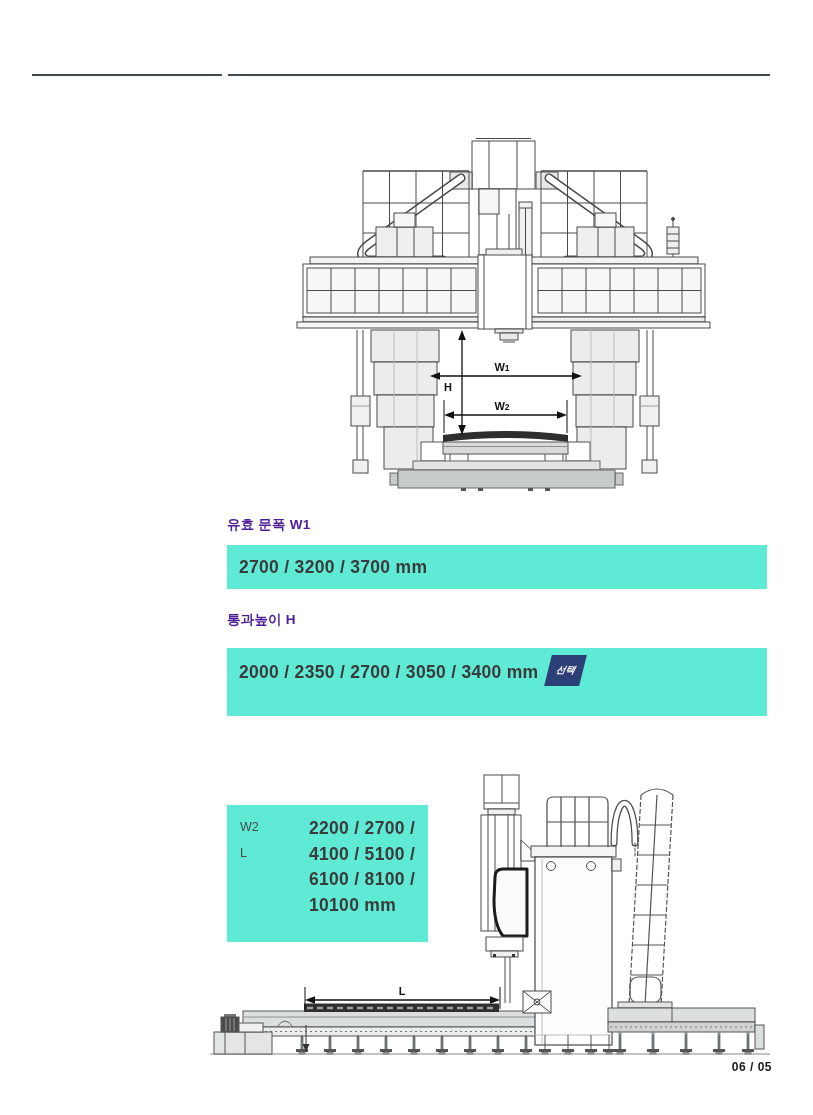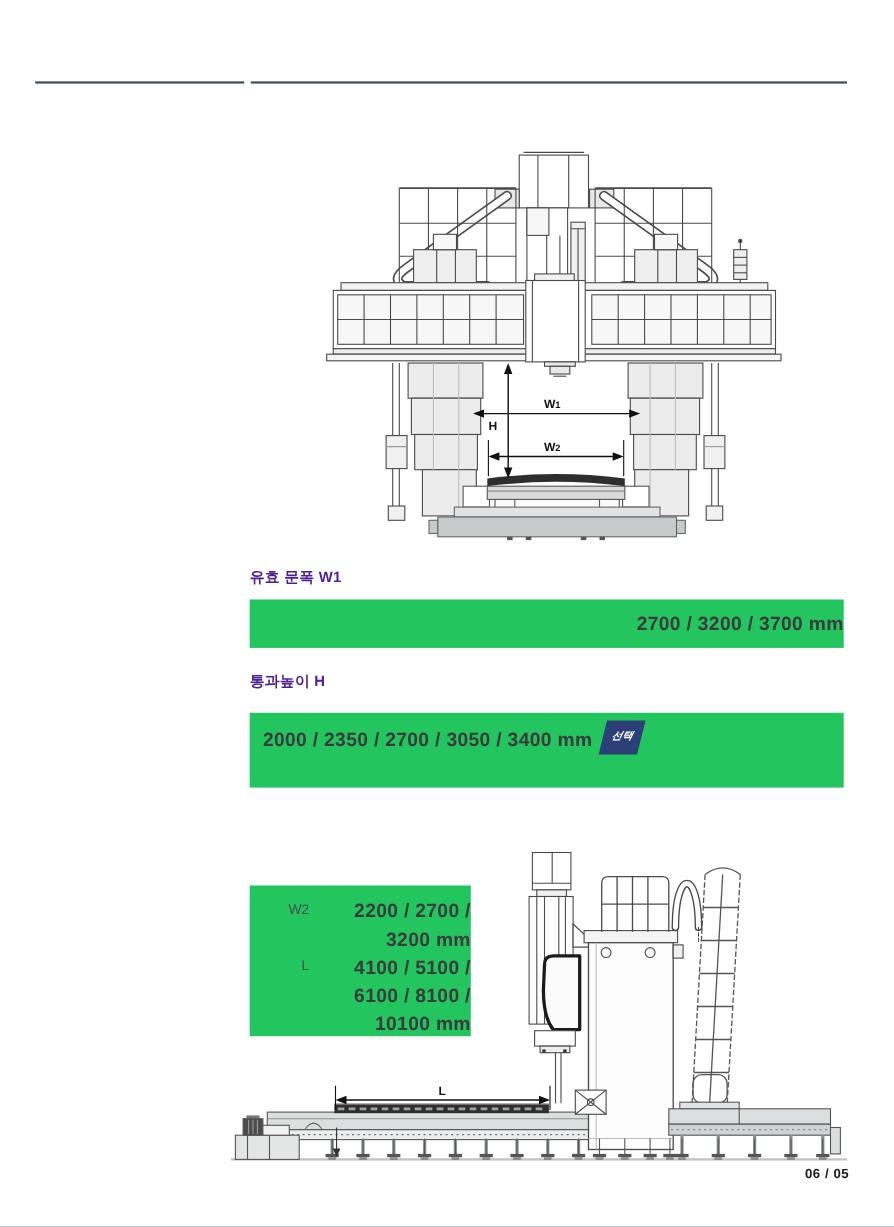--- a/index.html
+++ b/index.html
@@ -9,37 +9,37 @@
     font-family:"Liberation Sans","DejaVu Sans",sans-serif;
   }
   .rule { position:absolute; height:2px; background:#3e4a54; }
   .rule-left  { left:32px;  top:74px; width:190px; }
   .rule-right { left:228px; top:74px; width:542px; }
 
   .sec-heading {
     position:absolute; left:227px;
     font-size:13.5px; font-weight:700; color:#4c1d95; letter-spacing:0.2px;
   }
-  .spec-box { position:absolute; left:227px; background:#22c55e;text-align:right; }
+  .spec-box { position:absolute; left:227px; background:#5eead4; }
   .spec-value {
     font-size:17.5px; font-weight:700; color:#3b3b3b; letter-spacing:0.3px;
   }
   .box1 { top:545px; width:540px; height:44px; line-height:44px; padding-left:12px; box-sizing:border-box; }
   .box2 { top:648px; width:540px; height:68px; padding:8px 0 0 12px; box-sizing:border-box; }
   .box2 .spec-line { line-height:26px; display:flex; align-items:center; }
   .badge {
     display:inline-block; background:#2c3f77; color:#ffffff;
     font-size:9.5px; font-weight:700; font-style:italic;
     padding:2px 8px 3px; transform:skewX(-14deg);
     margin-left:10px; position:relative; top:-1px;
   }
   .box3 { top:805px; width:201px; height:137px; padding:11px 0 0 13px; box-sizing:border-box; }
   .spec-rows { display:grid; grid-template-columns:41px 1fr; }
   .spec-rows .lbl { font-size:12.5px; font-weight:400; color:#4a4a4a; padding-top:4px; }
-  .spec-rows .val div { line-height:25.5px; }
+  .spec-rows .val div { line-height:25.5px;margin-left:28px; }
 
   .diagram { position:absolute; pointer-events:none; }
   .front-view { left:293px; top:132px; width:420px; height:363px; }
   .side-view  { left:205px; top:765px; width:575px; height:298px; }
   svg text { font-family:"Liberation Sans","DejaVu Sans",sans-serif; }
 
   .page-number {
     position:absolute; right:41px; top:1060px;
     font-size:12px; font-weight:700; color:#1a1a1a; letter-spacing:0.5px;
   }
@@ -239,21 +239,20 @@
       <span class="spec-value">2000 / 2350 / 2700 / 3050 / 3400 mm</span>
       <span class="badge">선택</span>
     </div>
   </div>
 
   <div class="spec-box box3">
     <div class="spec-rows">
       <div class="lbl">W2</div>
       <div class="val spec-value">
         <div>2200 / 2700 /</div>
-        <div>3200 mm</div>
       </div>
       <div class="lbl">L</div>
       <div class="val spec-value">
         <div>4100 / 5100 /</div>
         <div>6100 / 8100 /</div>
         <div>10100 mm</div>
       </div>
     </div>
   </div>
 

